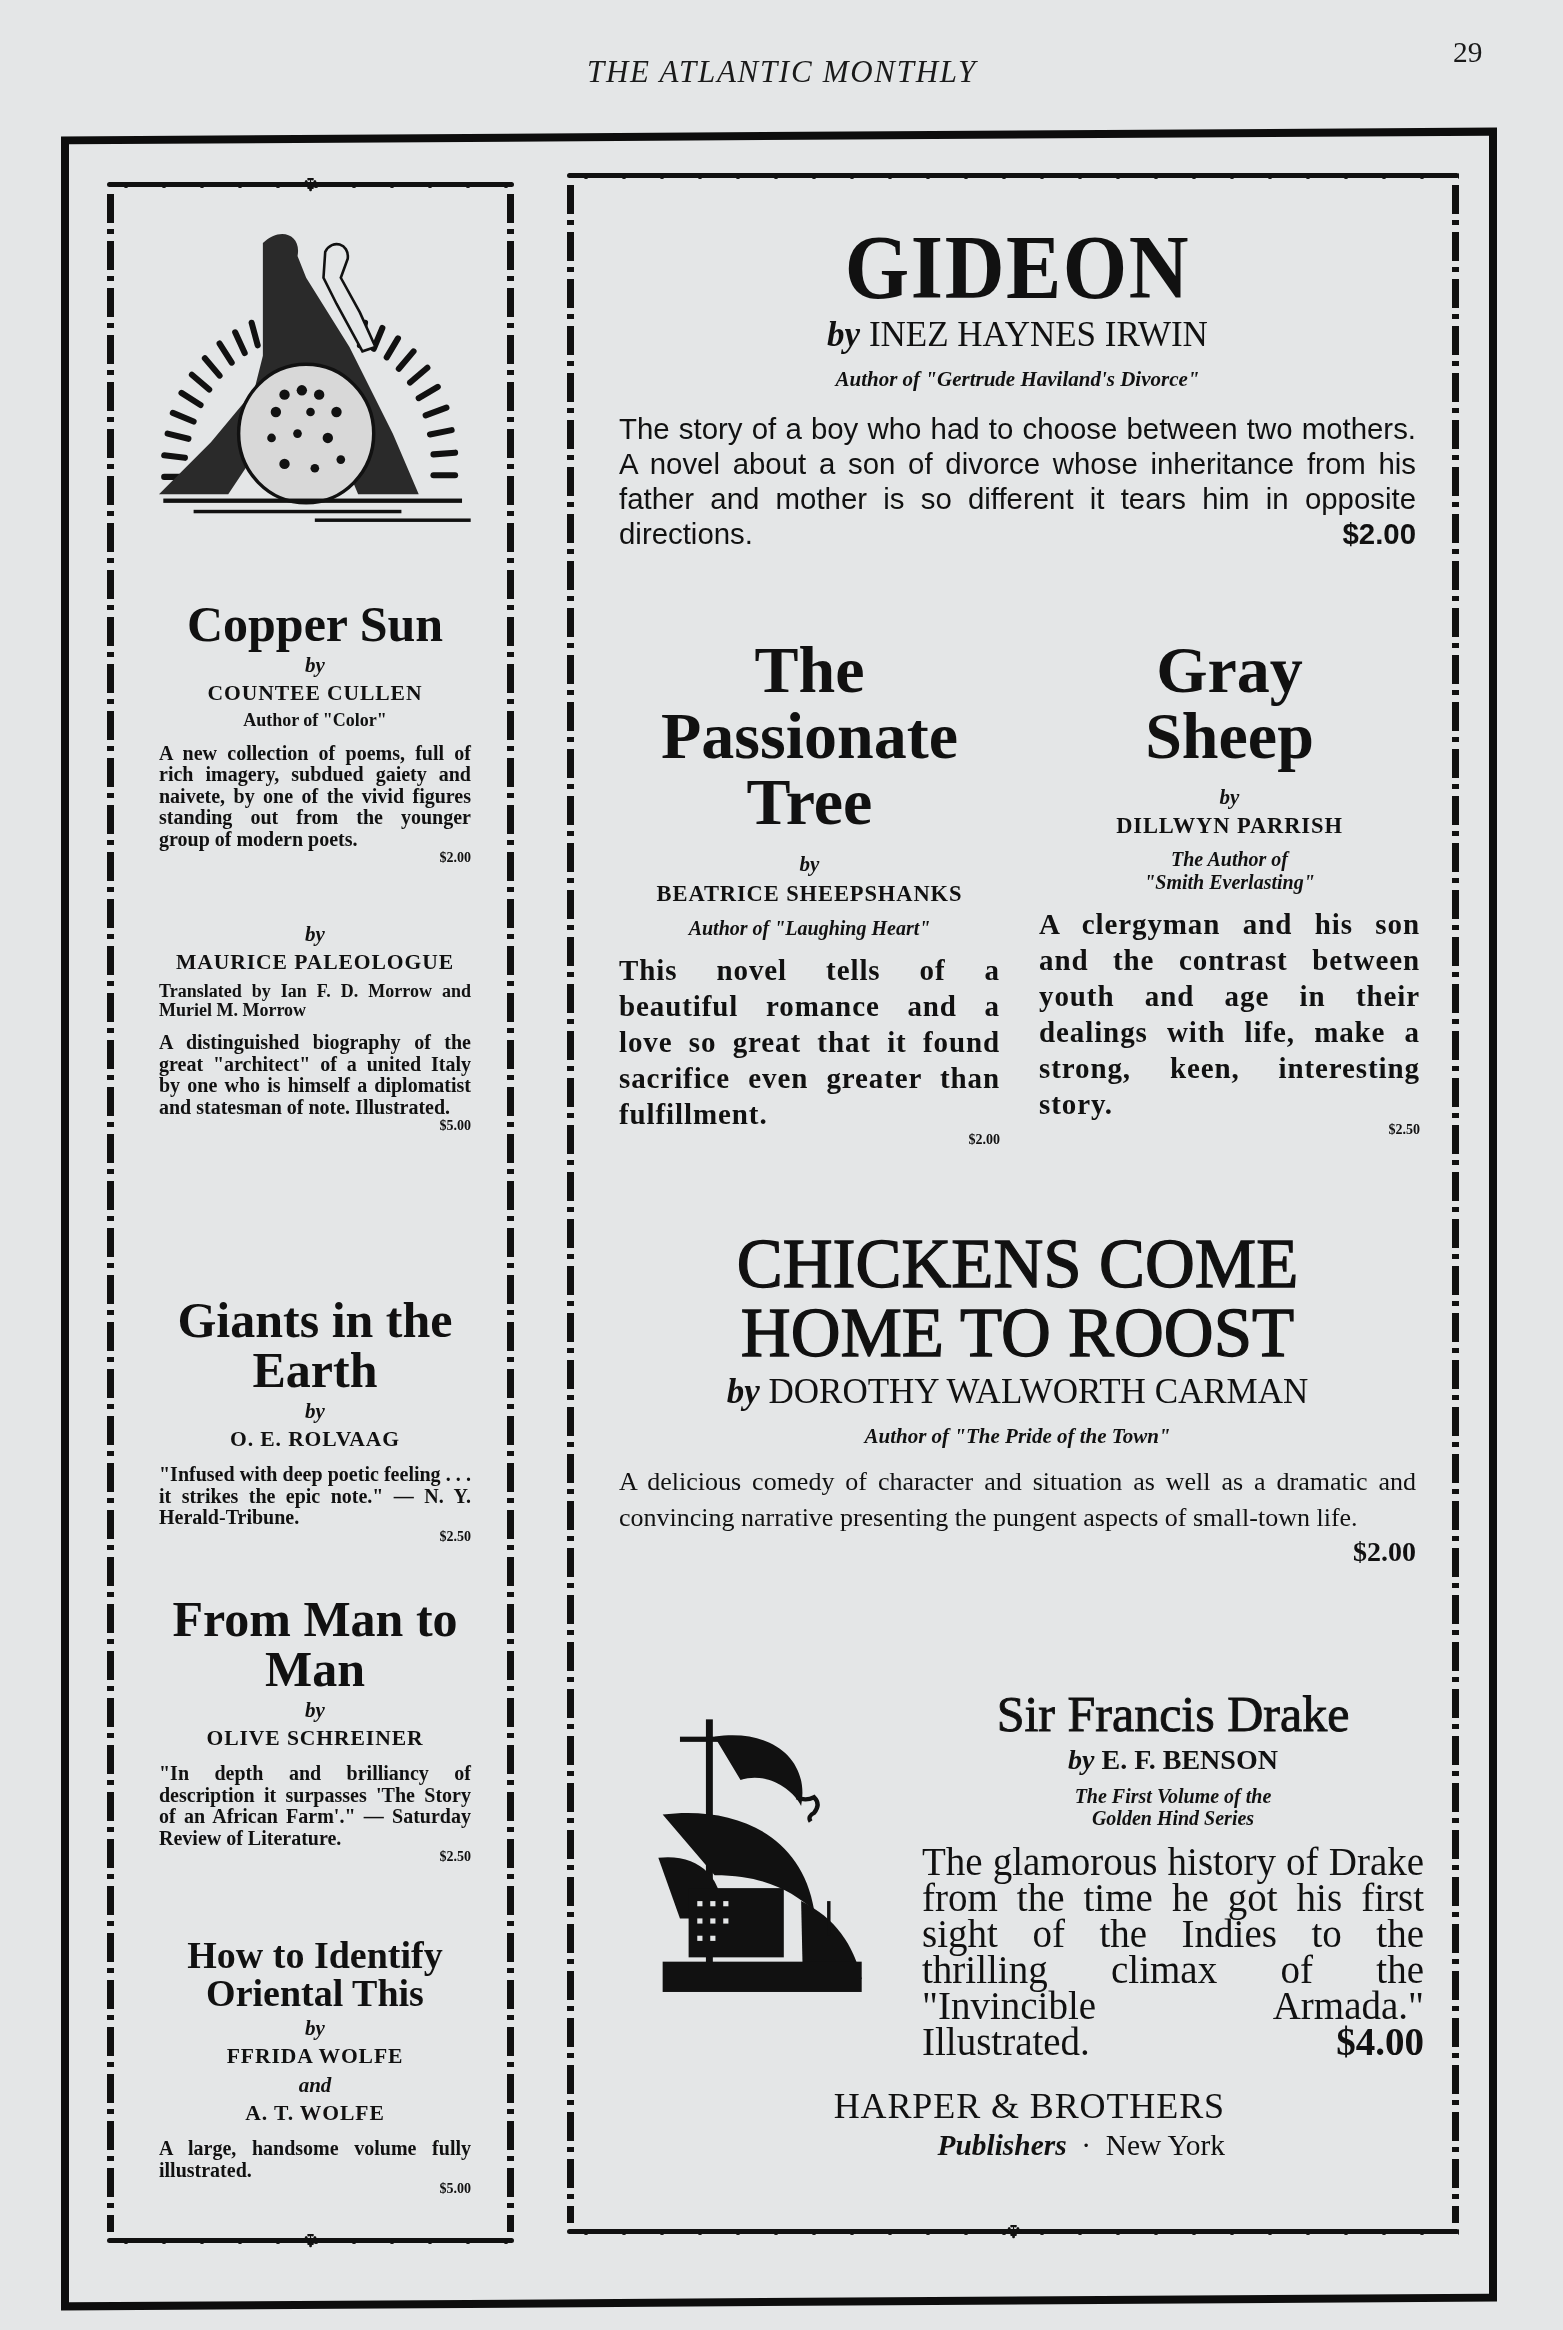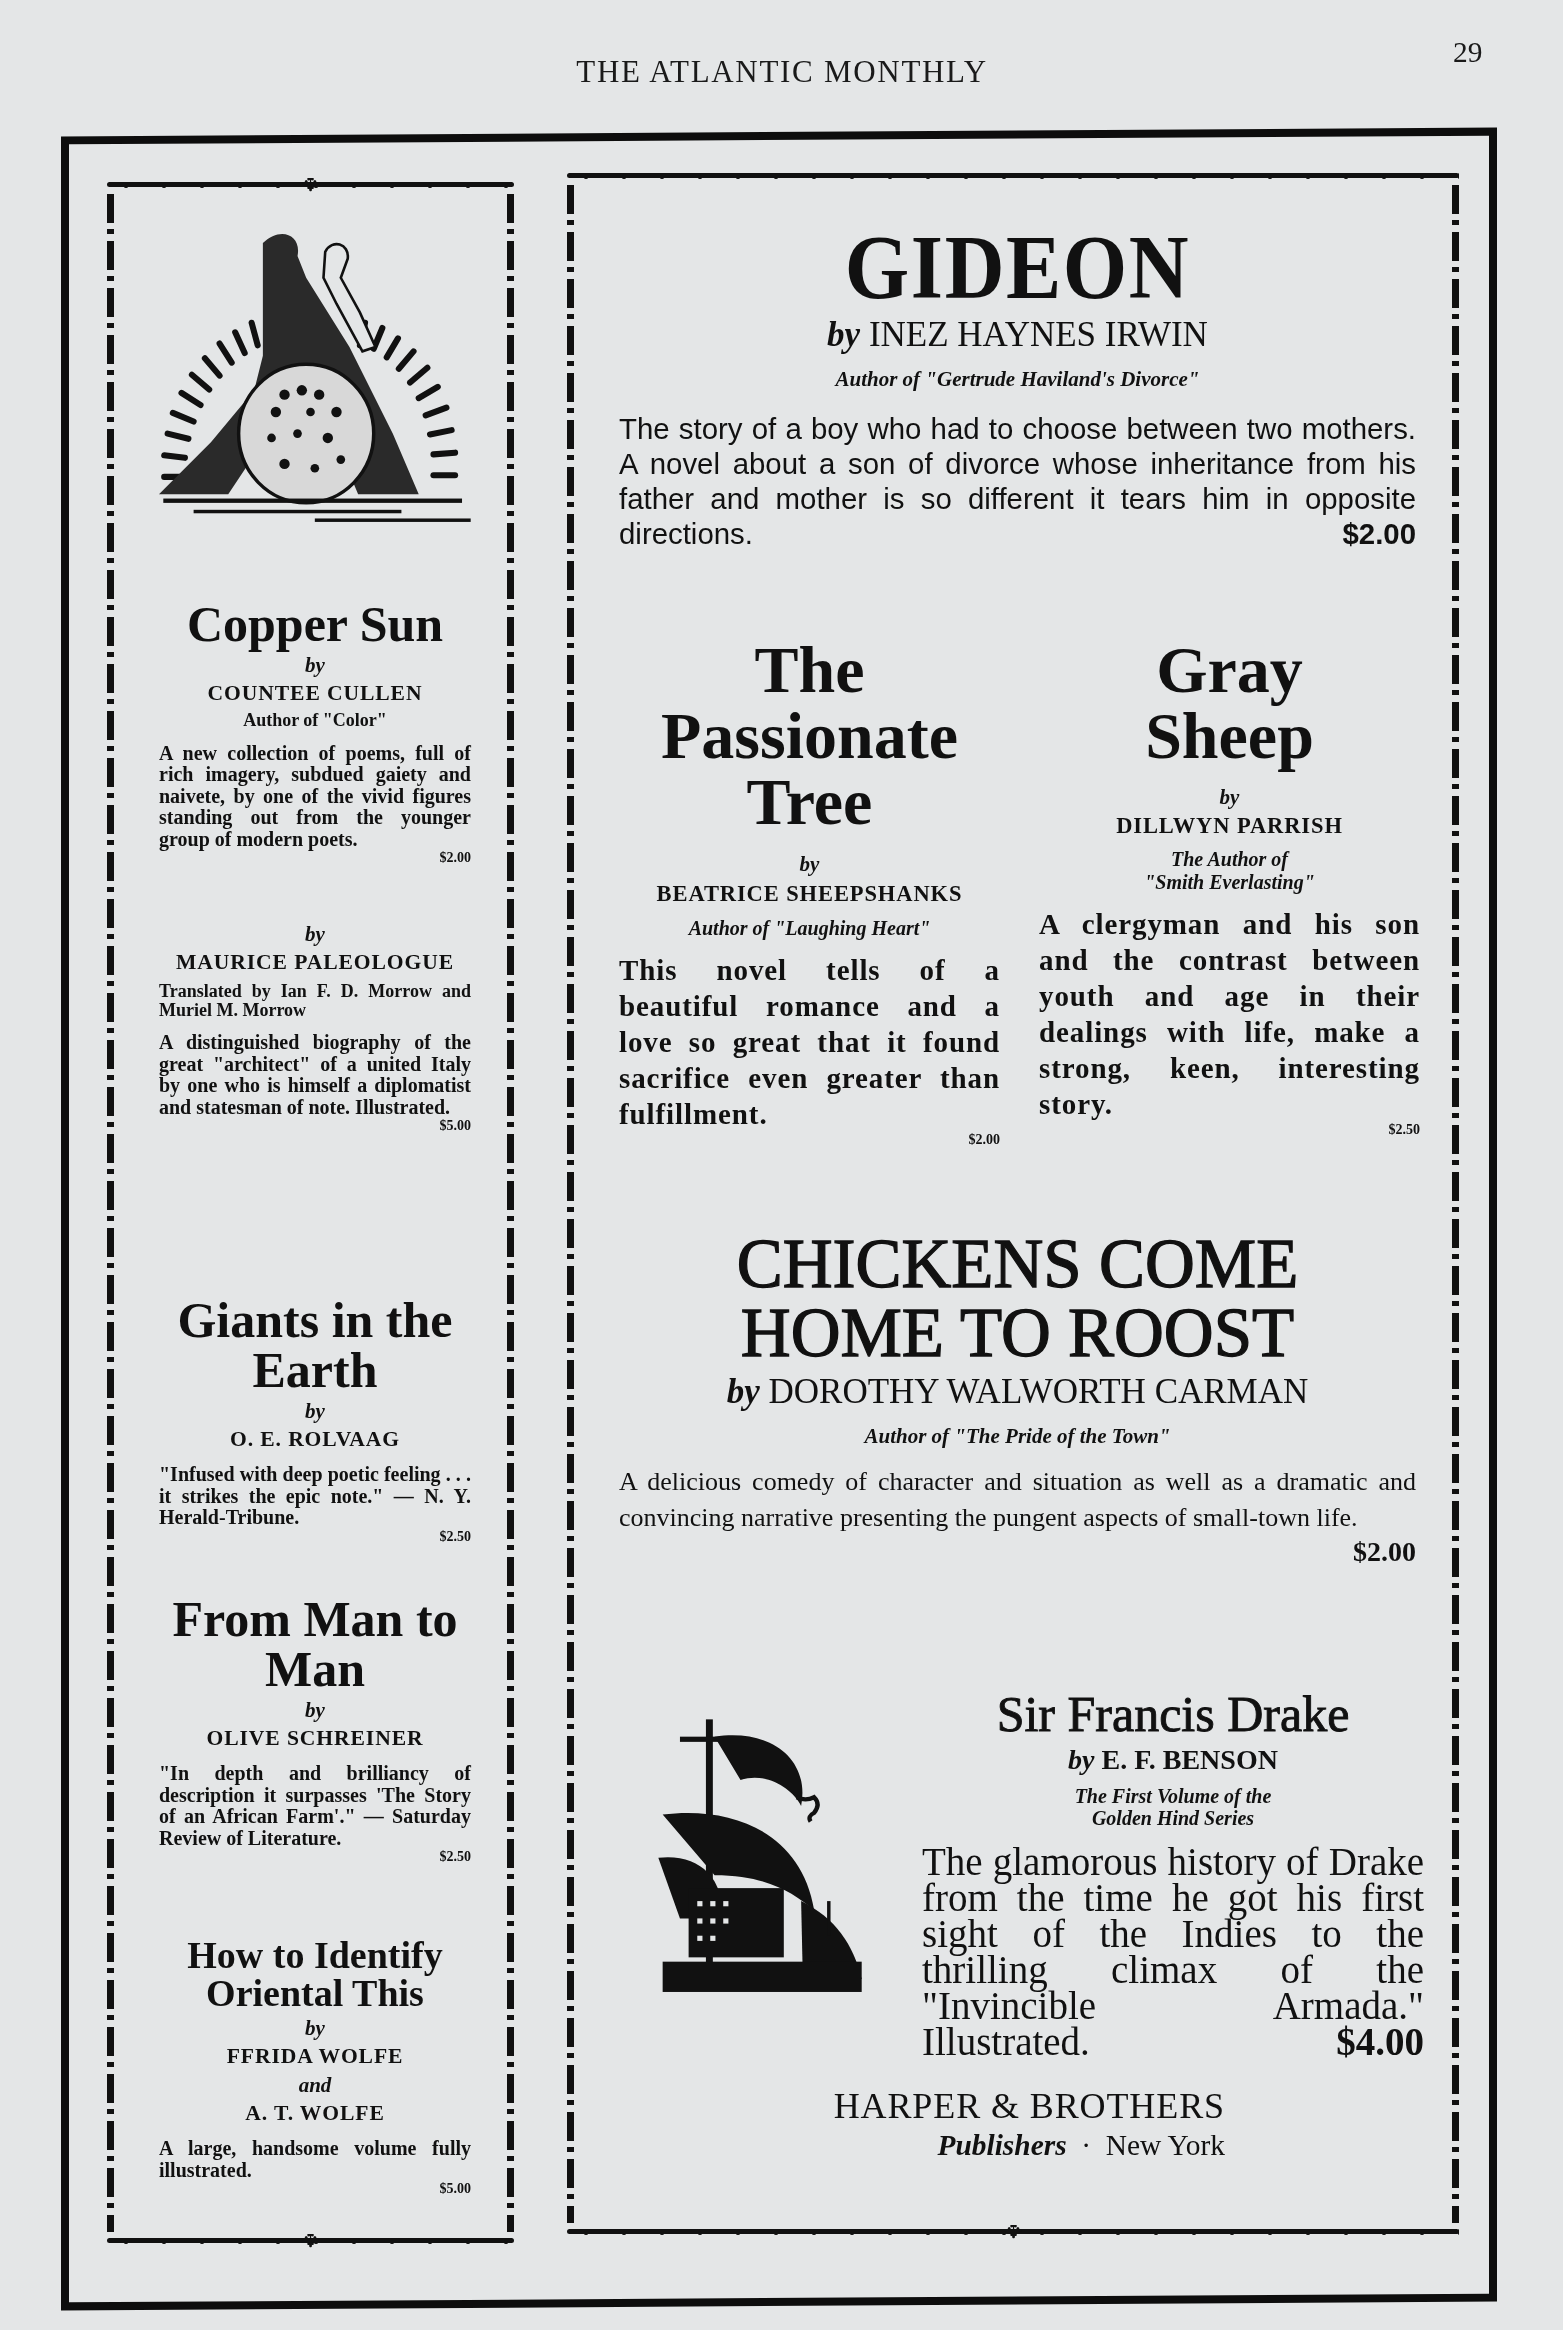--- a/index.html
+++ b/index.html
@@ -6,21 +6,21 @@
   body {
     width:1564px; height:2330px;
     background:#e4e6e7;
     position:relative;
     overflow:hidden;
     color:#111;
     font-family:"Liberation Serif", "DejaVu Serif", serif;
   }
   .running-head {
     position:absolute; top:54px; left:0; width:1564px; text-align:center;
-    font-size:31px; letter-spacing:1.7px; color:#1a1a1a;
+    font-style:italic; font-size:31px; letter-spacing:1.7px; color:#1a1a1a;
   }
   .folio {
     position:absolute; top:36px; left:1453px; font-size:29.4px; color:#1a1a1a;
   }
   .outer-frame {
     position:absolute; left:61px; top:132px; width:1436px; height:2174px;
     border:8.7px solid #0d0d0d; box-sizing:border-box;
     transform:skewY(-0.35deg);
   }
   .panel { position:absolute; box-sizing:border-box; }

